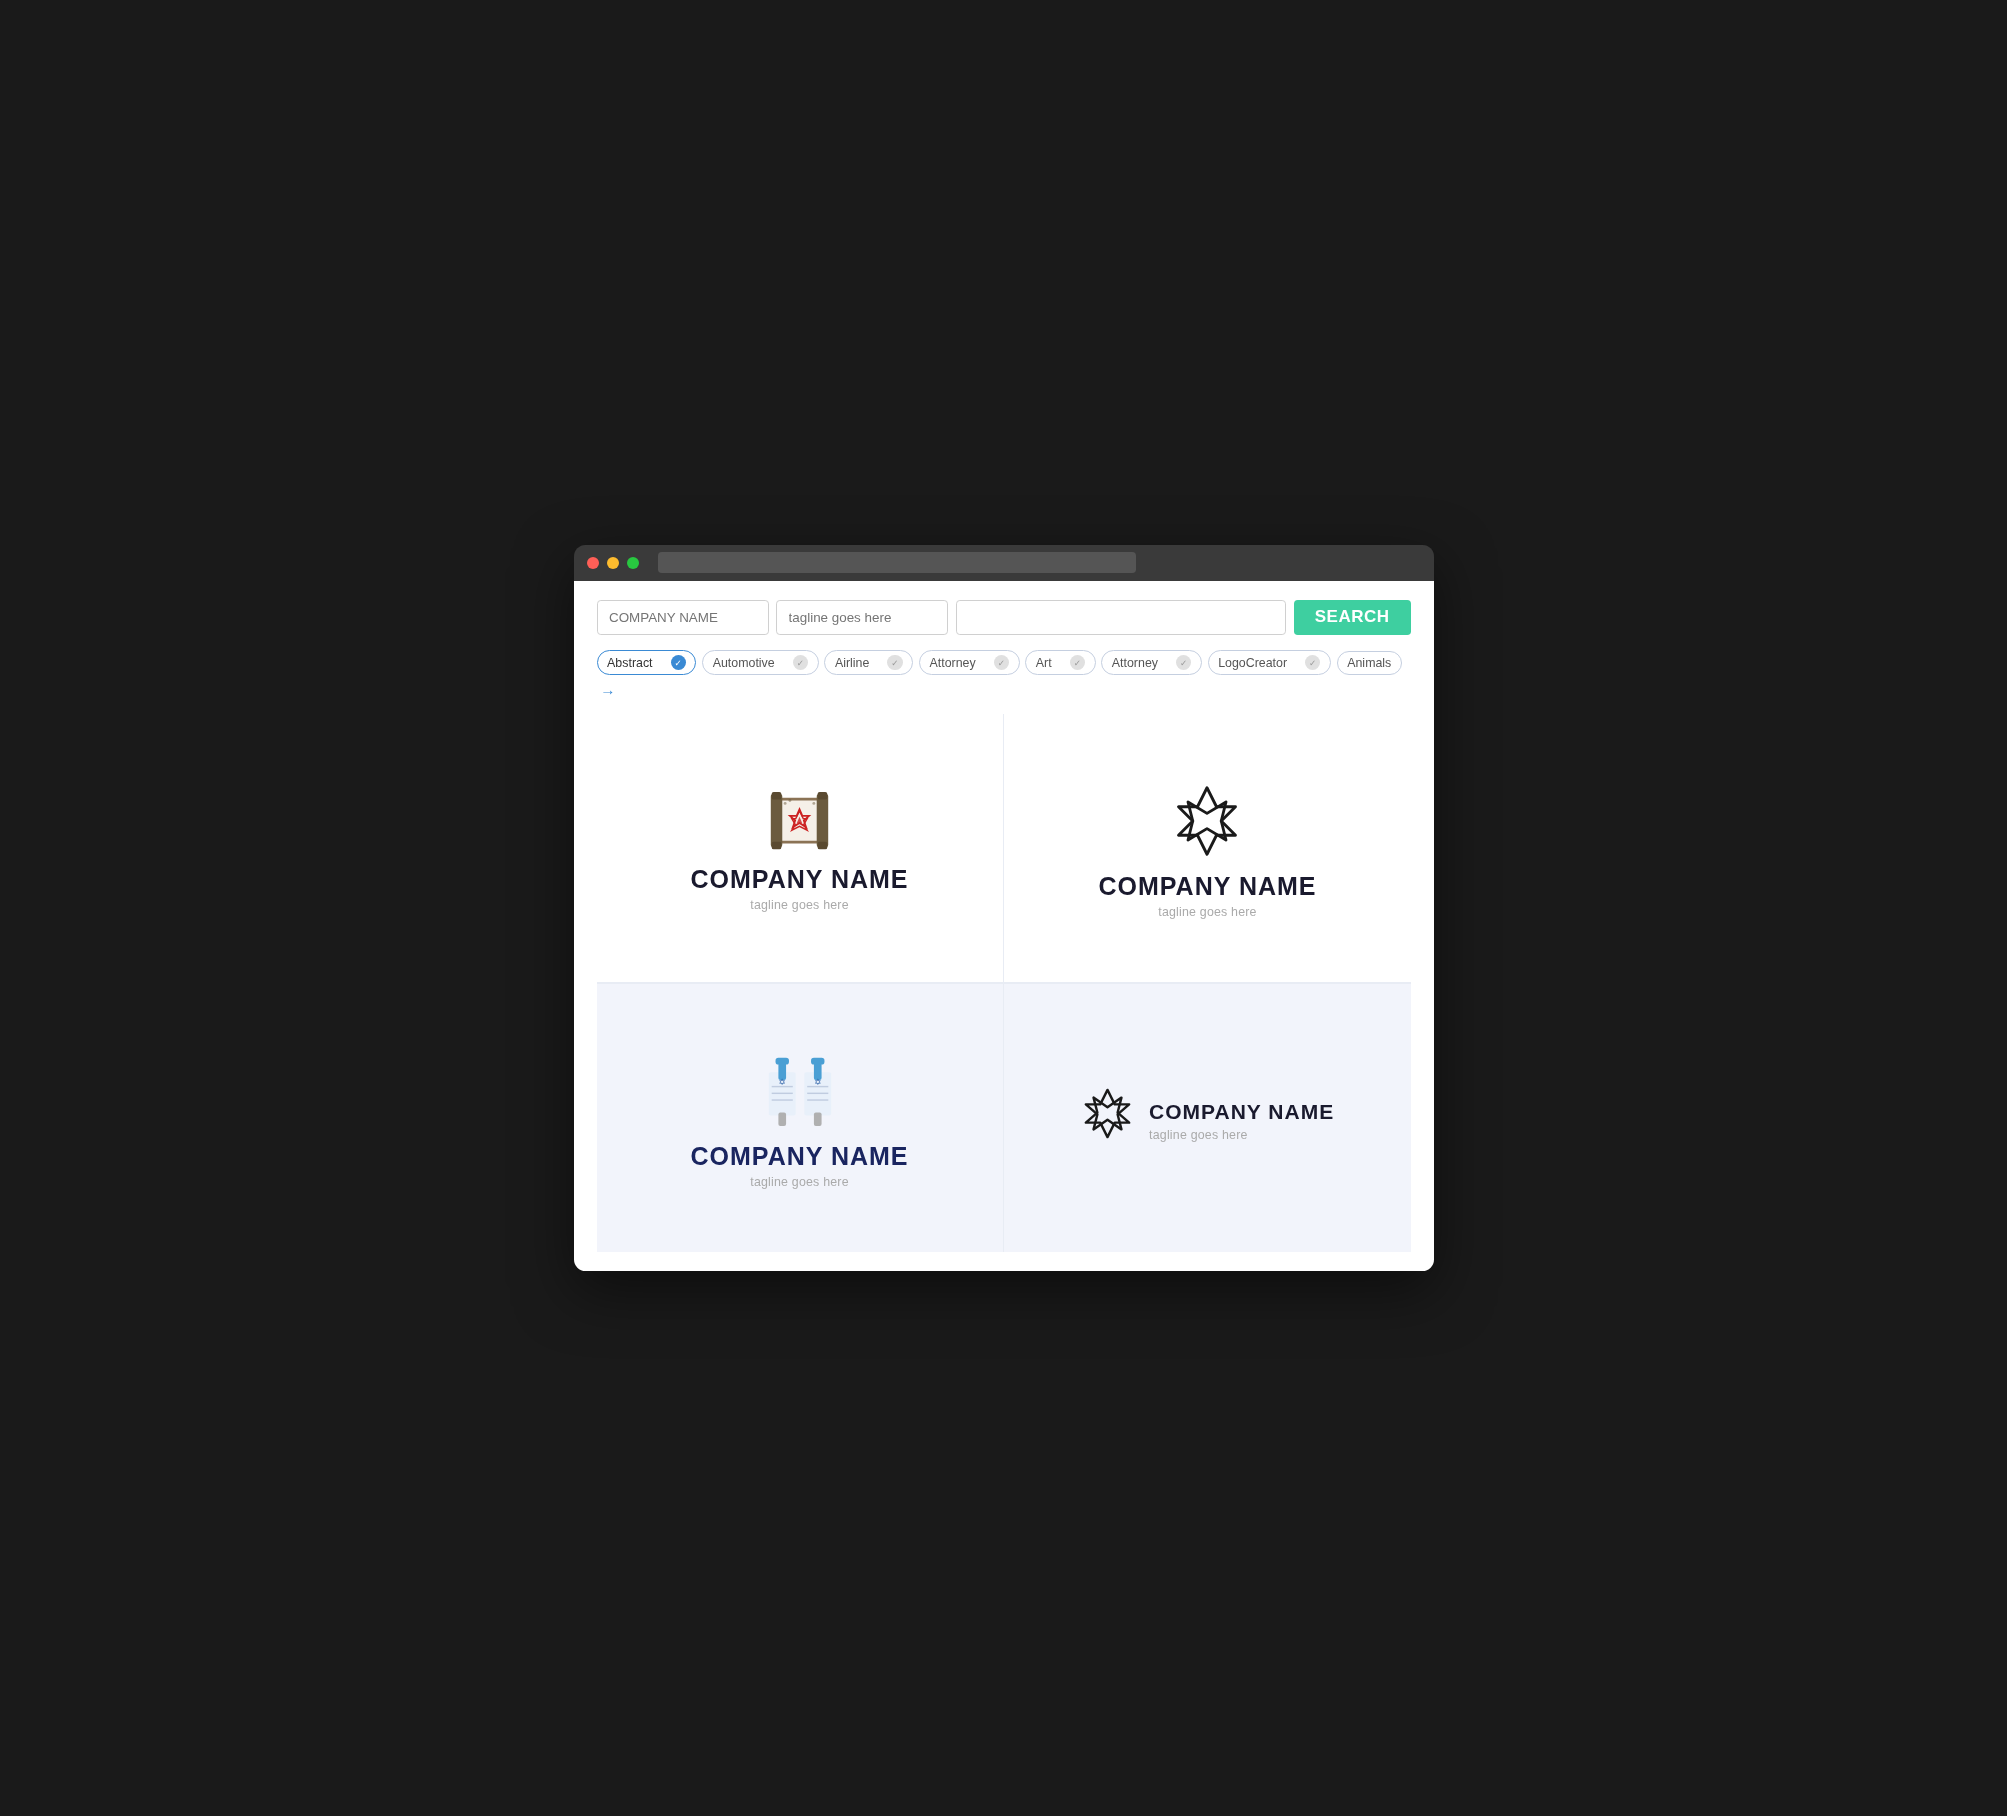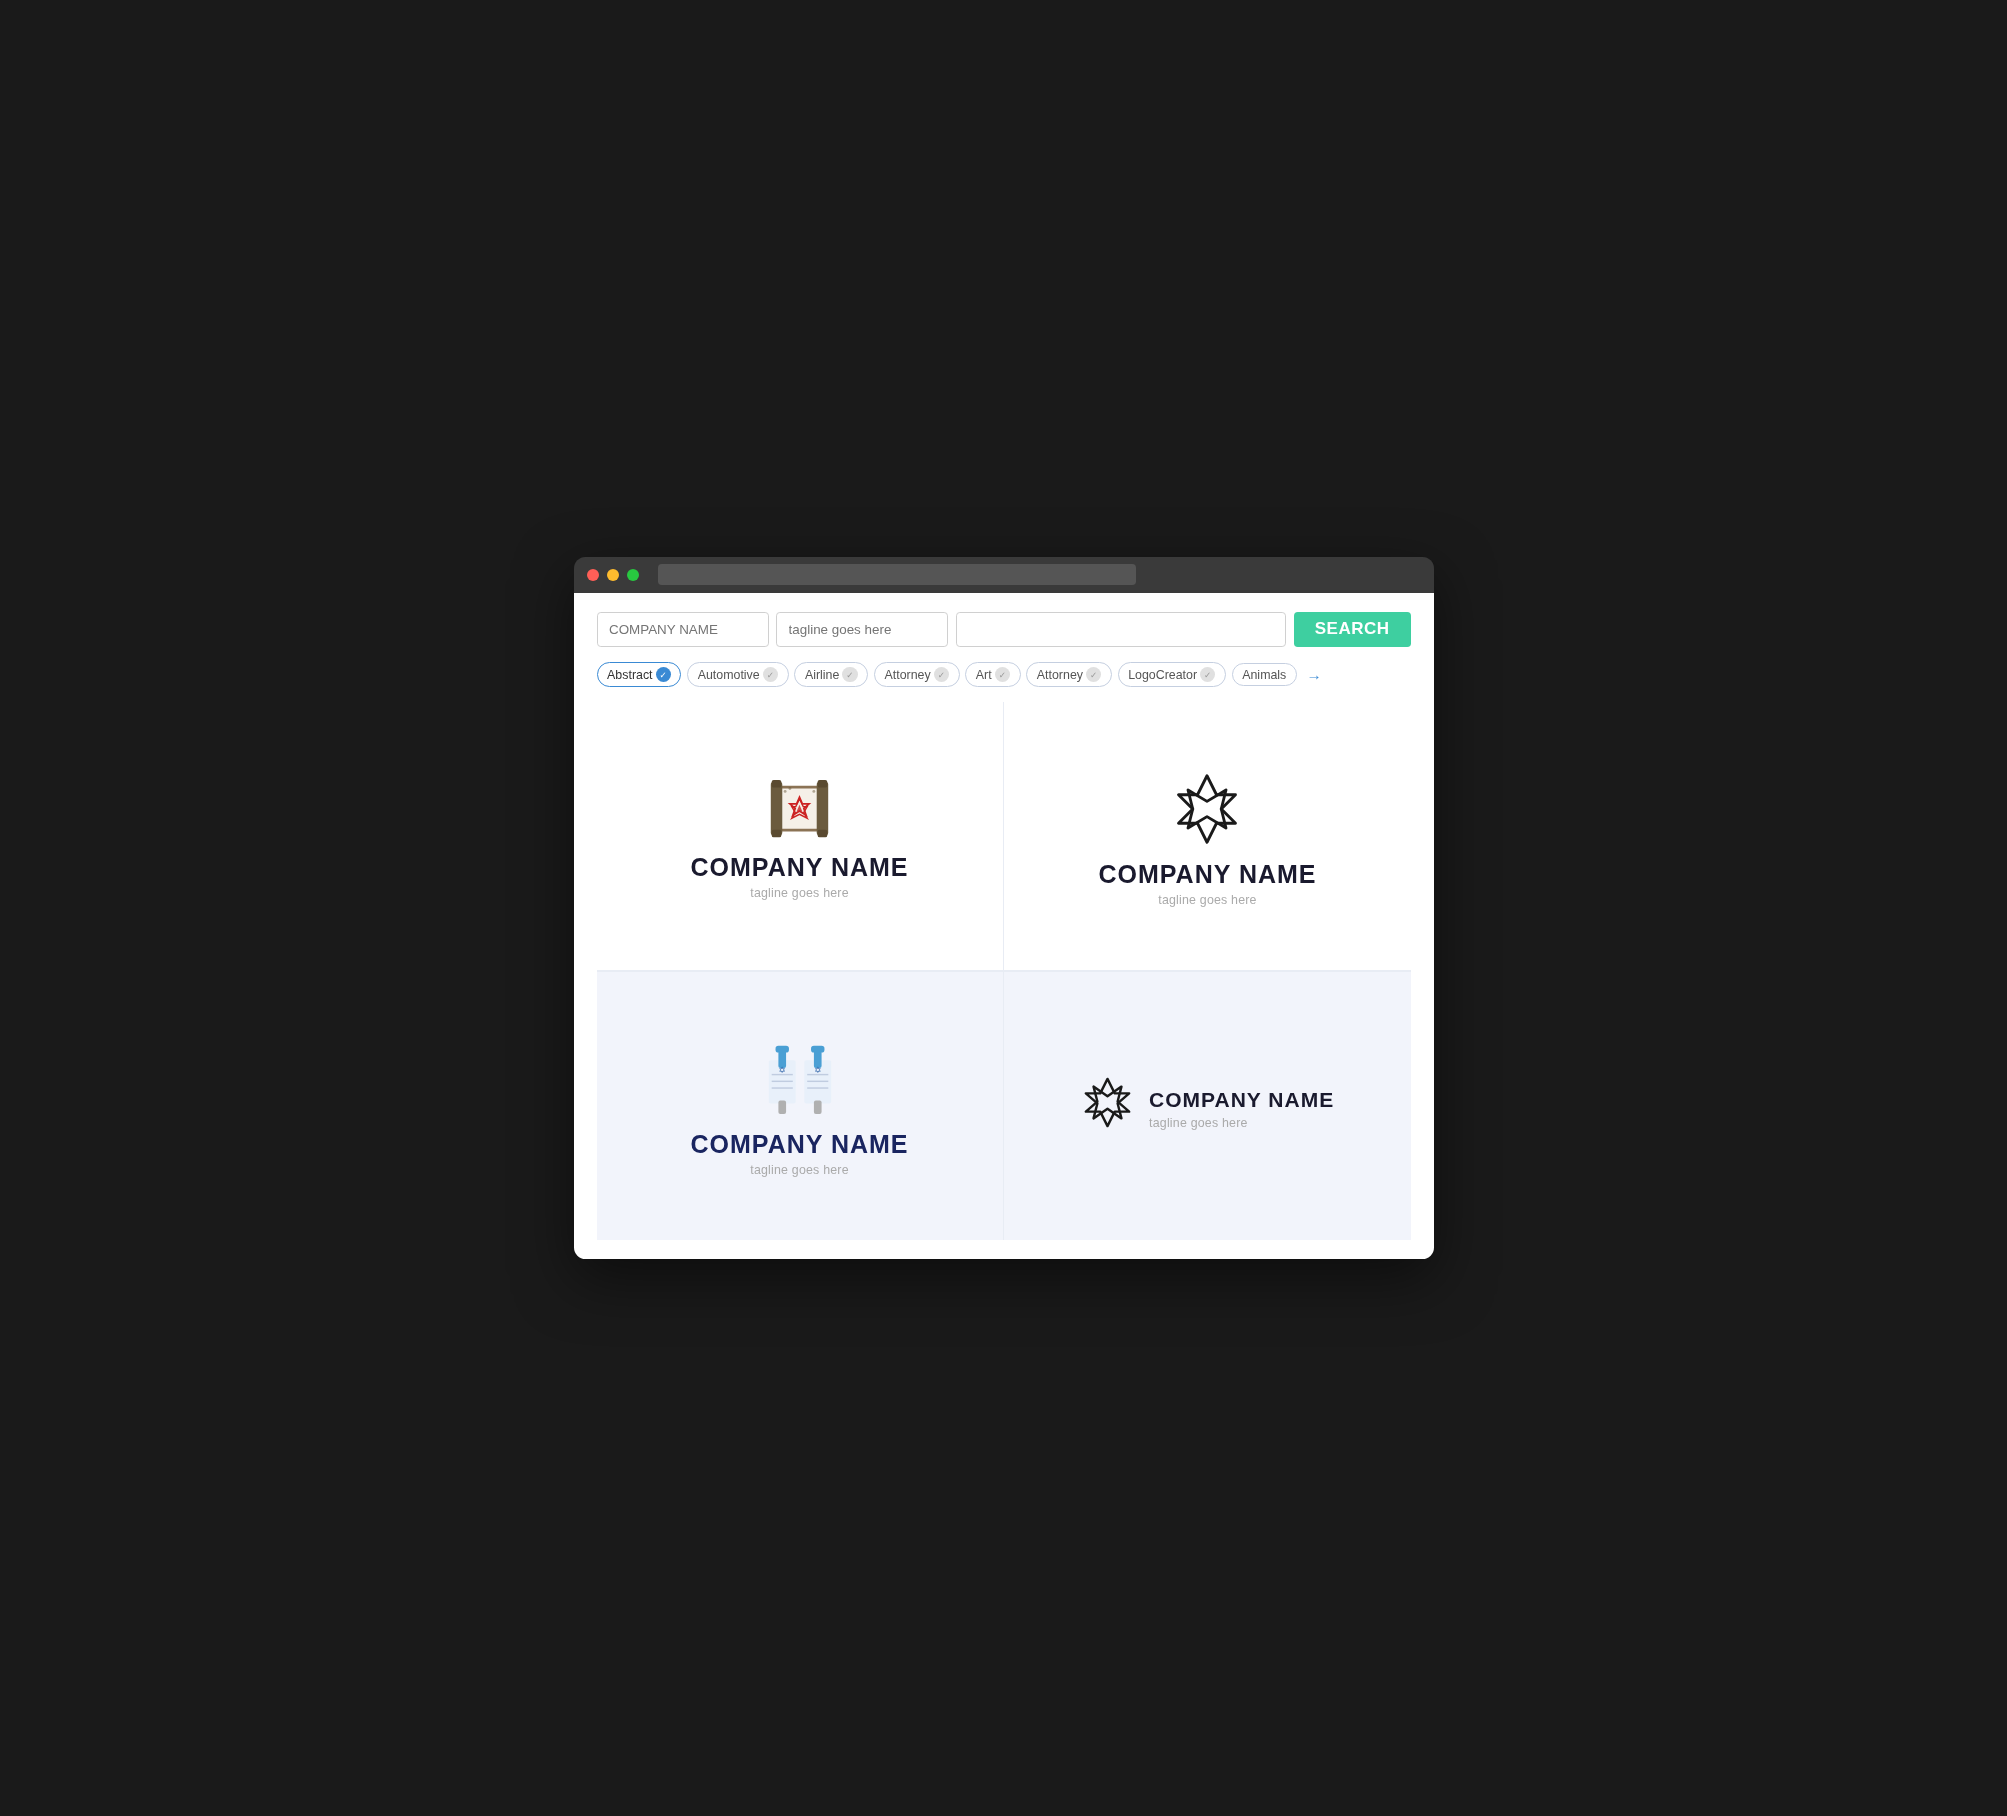--- a/index.html
+++ b/index.html
@@ -83,21 +83,21 @@
     .filter-bar {
       display: flex;
       gap: 5.7px;
       align-items: center;
       margin-bottom: 15.3px;
       flex-wrap: wrap;
     }
     .filter-tag {
       display: flex;
       align-items: center;
-      gap: 3px;
+      gap: 18px;
       border: 1.4px solid #c5cfe0;
       border-radius: 19px;
       padding: 3.8px 9.6px;
       font-size: 12.4px;
       color: #555;
       cursor: pointer;
       background: #fff;
       text-align: right;
     }
     .filter-tag.active {

